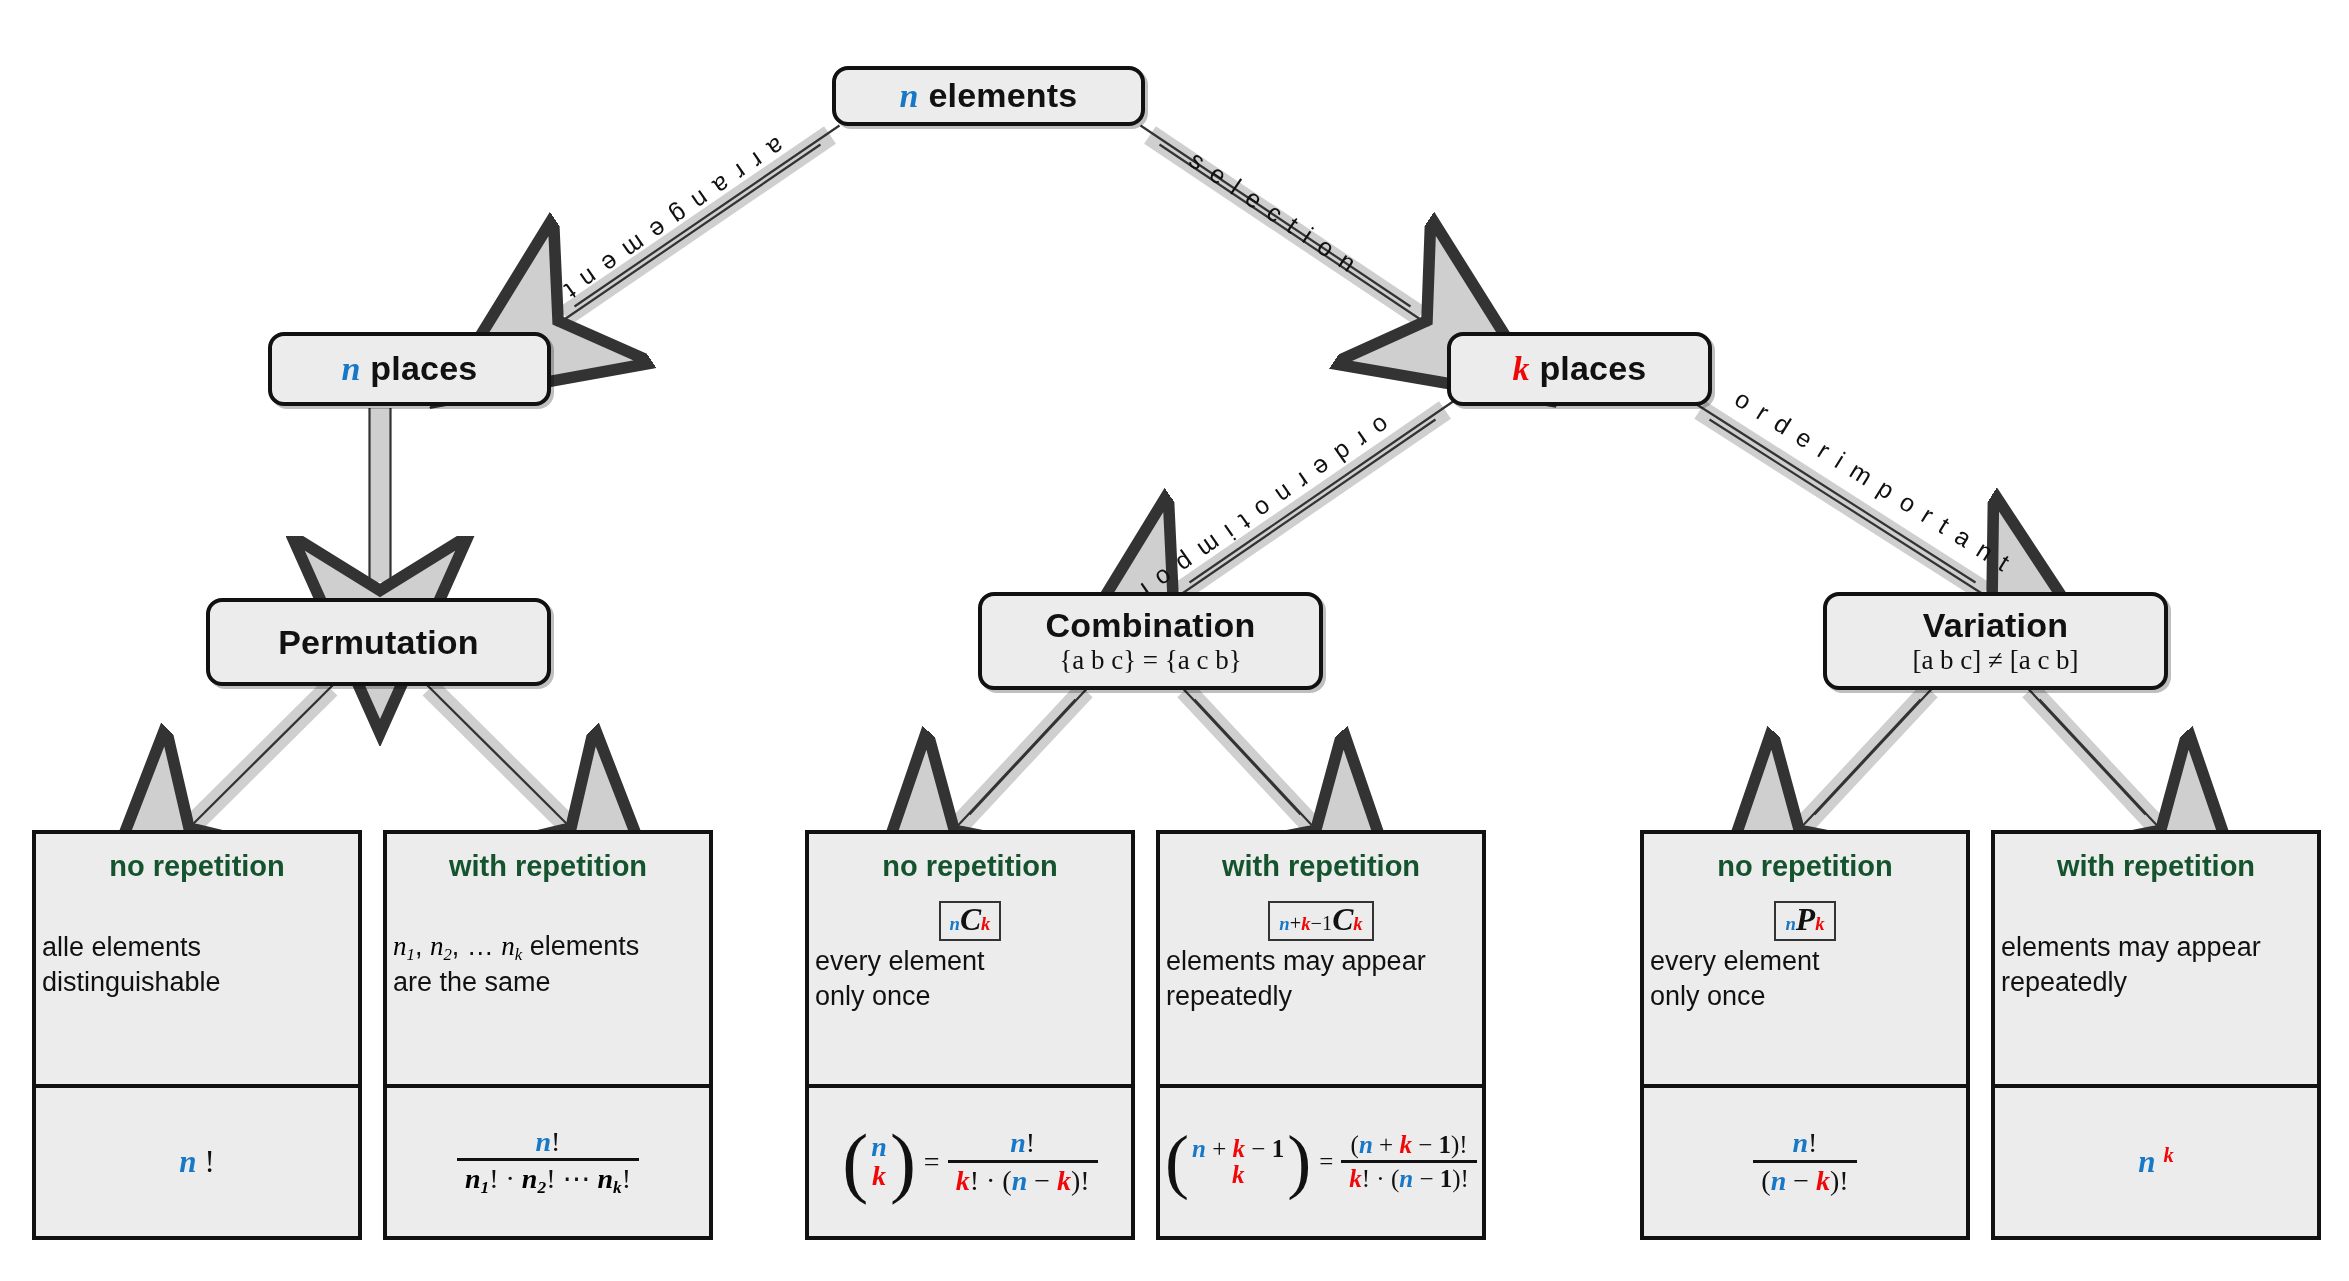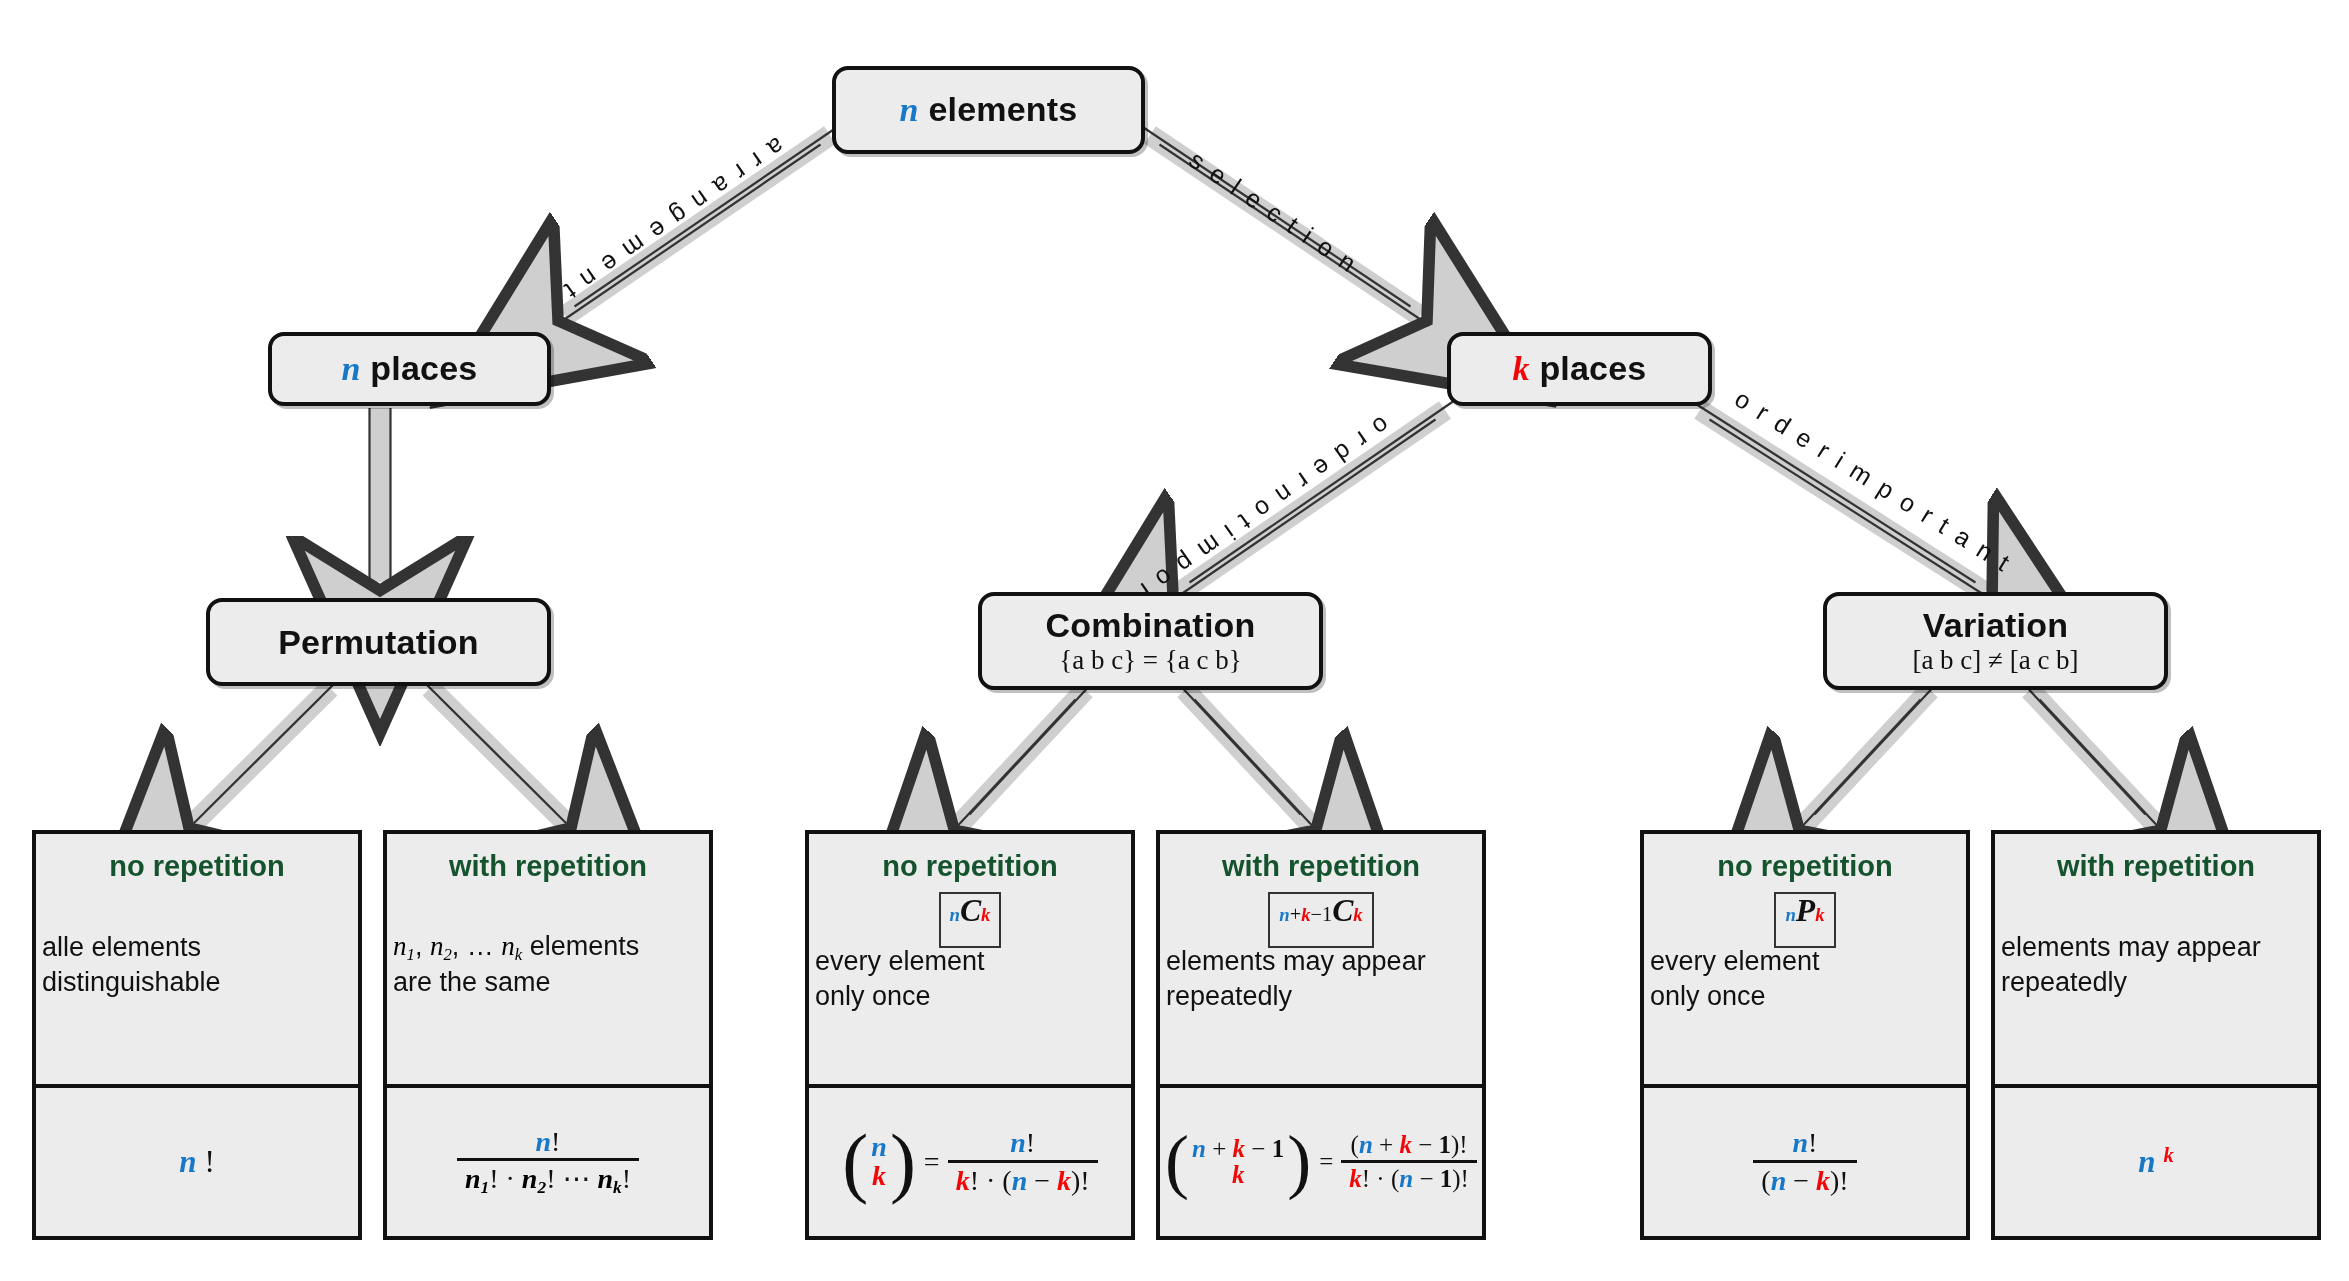--- a/index.html
+++ b/index.html
@@ -41,24 +41,24 @@
     display:flex;align-items:center;justify-content:center;
     padding:4px 8px;
   }
   .leaf .hd{font-size:29px;font-weight:bold;color:#14532d;line-height:1.15;}
   .leaf .desc{
     font-size:27px;color:#111;line-height:1.28;
     position:absolute;left:0;right:0;top:50%;transform:translateY(-42%);
     padding:0 6px;
   }
   .leaf .notation{
-    margin-top:9px;
+    margin-top:18px;
     border:2px solid #333;
     background:#ececec;
-    padding:1px 9px 19px;
+    padding:1px 9px 3px;
     display:inline-block;
     font-family:"Liberation Serif",serif;
     font-size:26px;
     line-height:1;
     white-space:nowrap;
   }
 
   
   .m{font-family:"Liberation Serif",serif;font-style:italic;}
   .bl{color:#1878c8;}
@@ -138,21 +138,21 @@
       <path d="M1939.5,680.5 L1814.5,814.5 M1920.5,699.5 L1795.5,833.5"></path>
       <path d="M2020.5,680.5 L2145.5,814.5 M2039.5,699.5 L2164.5,833.5"></path>
     </g>
   </svg>
 
   <div class="edgelbl" style="left:790px;top:155px;transform:rotate(145deg);">a r r a n g e m e n t</div>
   <div class="edgelbl" style="left:1200px;top:145px;transform:rotate(34deg);">s e l e c t i o n</div>
   <div class="edgelbl" style="left:1395px;top:434px;transform:rotate(145deg);">o r d e r  n o t  i m p o r t a n t</div>
   <div class="edgelbl" style="left:1745px;top:384px;transform:rotate(32deg);">o r d e r  i m p o r t a n t</div>
 
-  <div class="node" style="left:832px;top:66px;width:313px;height:88px;">
+  <div class="node" style="left:832px;top:66px;width:313px;height:60px;">
     <div class="t1">
       <span class="m bd bl">n</span>
       <span>elements</span>
     </div>
   </div>
 
   <div class="node" style="left:240px;top:332px;width:283px;height:74px;margin-left:28px;">
     <div class="t1">
       <span class="m bd bl">n</span>
       <span>places</span>

